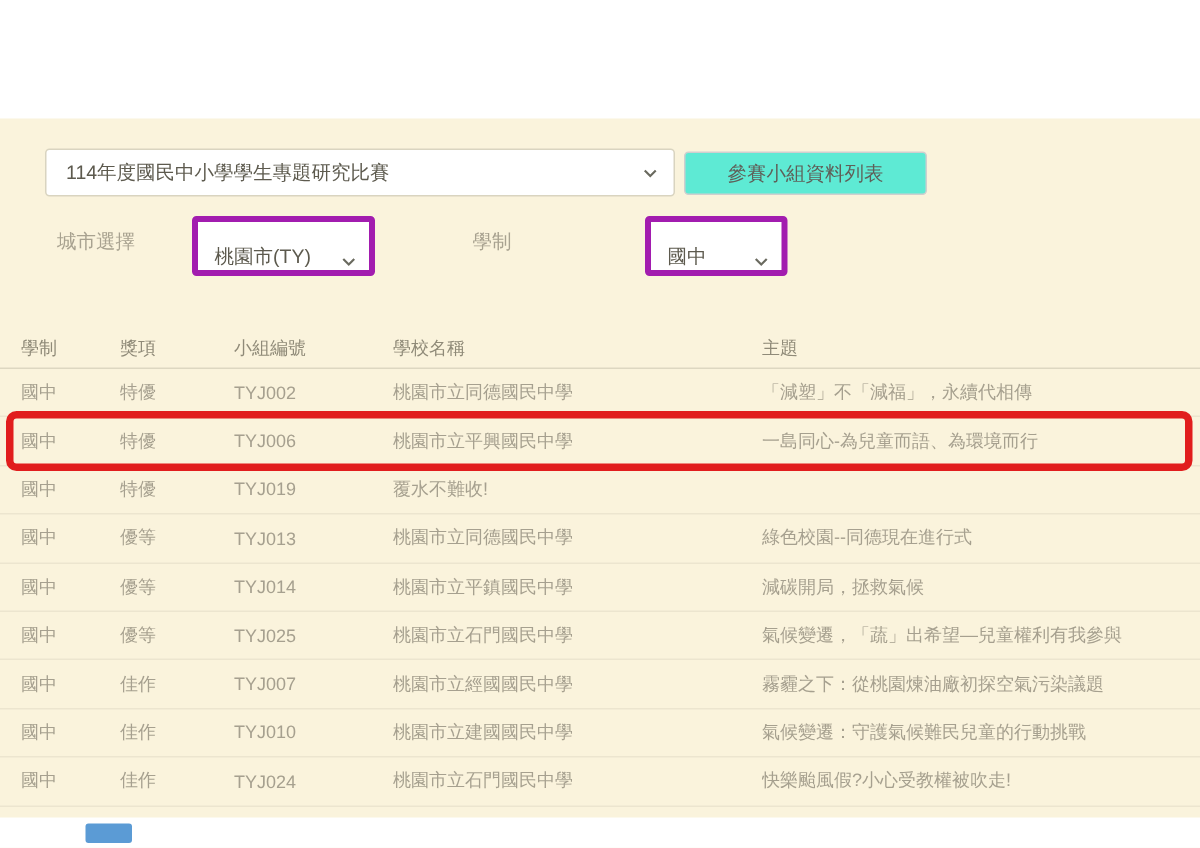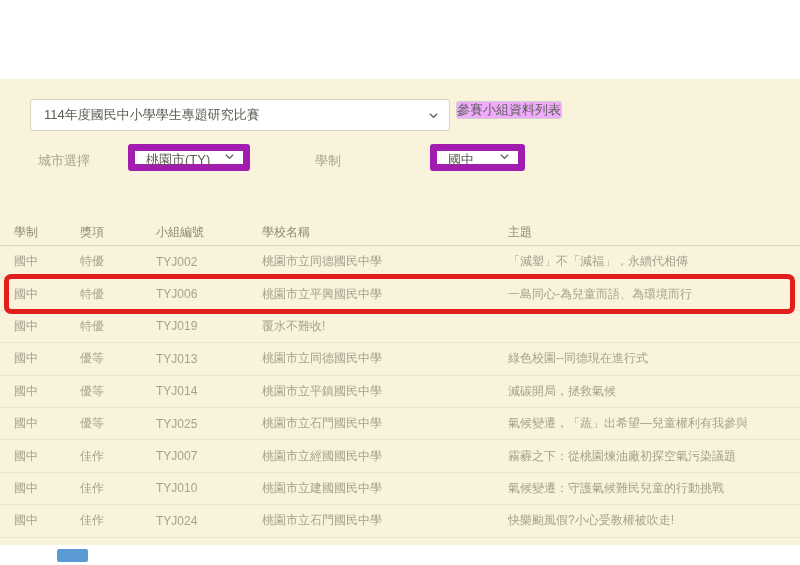--- a/index.html
+++ b/index.html
@@ -12,30 +12,30 @@
 
   
   .comp-select { position:absolute; left:30px; top:20px; width:420px; height:32px;
     background:#ffffff; border:1px solid #d9d4c0; border-radius:3px;
     display:flex; align-items:center; padding:0 10px 0 13px;
     font-size:13px; color:#5d5a4e; cursor:pointer; }
   .comp-select .sel-text { flex:1; white-space:nowrap; overflow:hidden; }
   .chev { width:11px; height:11px; flex:0 0 auto; margin-left:6px; }
   .chev polyline { fill:none; stroke:#6b6b60; stroke-width:1.6; }
 
-  .list-btn { position:absolute; left:456px; top:22px; height:18px; padding:0 0;
-    background:#f0abfc; border:1px solid #cfcfcf; border-radius:3px;
+  .list-btn { position:absolute; left:456px; top:22px; height:29px; padding:0 28px;
+    background:#5eead4; border:1px solid #cfcfcf; border-radius:3px;
     font-size:13px; color:#5f5f58; display:flex; align-items:center; cursor:pointer; }
 
   
   .f-label { position:absolute; top:73px; font-size:13px; color:#a8a290;font-family:Liberation Serif, serif; }
   .lbl-city { left:38px; }
   .lbl-level { left:315px; }
-  .f-select { position:absolute; top:65px; height:27px; background:#ffffff;
-    border:7px solid #a21caf; border-radius:3px; display:flex; align-items:flex-start;
+  .f-select { position:absolute; top:65px; height:40px; background:#ffffff;
+    border:4px solid #a21caf; border-radius:3px; display:flex; align-items:flex-end;
     padding:0 8px 0 11px; font-size:13px; color:#5d5a4e; cursor:pointer; }
   .sel-city { left:128px; width:122px; }
   .sel-level { left:430px; width:95px; }
   .f-select .sel-text { flex:1; }
 
   
   .tbl { position:absolute; left:0; top:141px; width:800px; }
   .thead, .trow { display:grid;
     grid-template-columns:66px 76px 106px 246px 1fr;
     padding-left:14px; align-items:center; }

